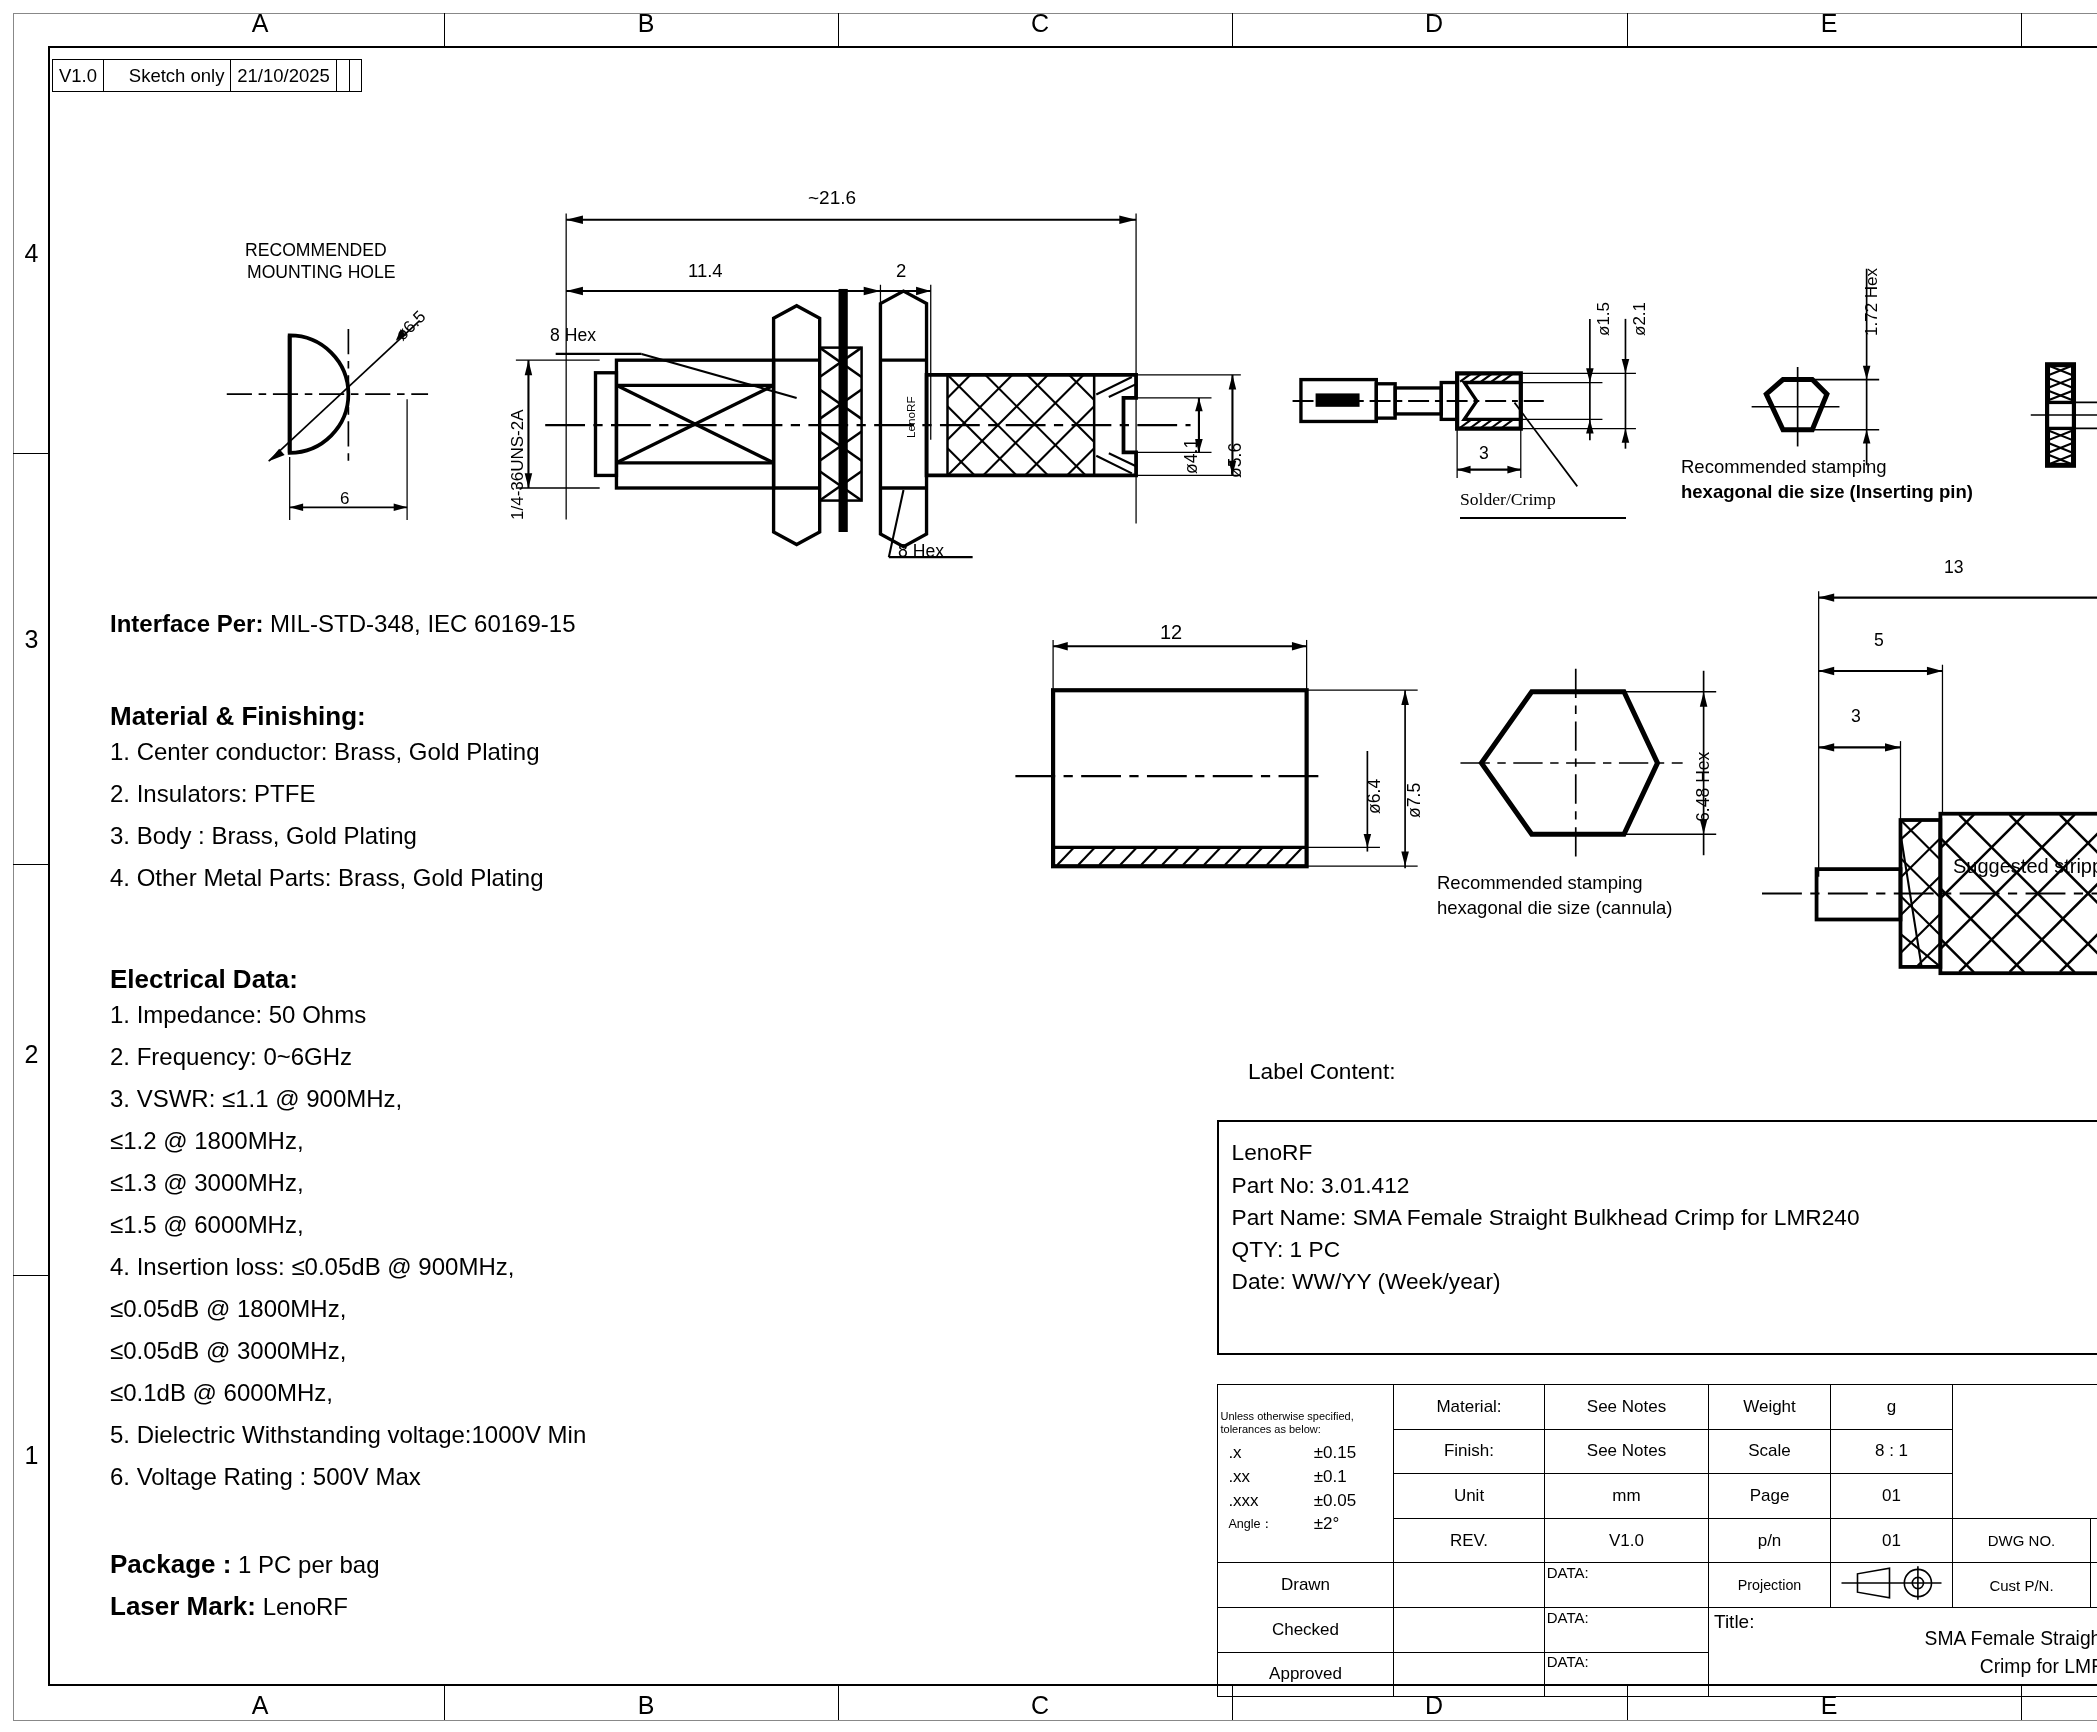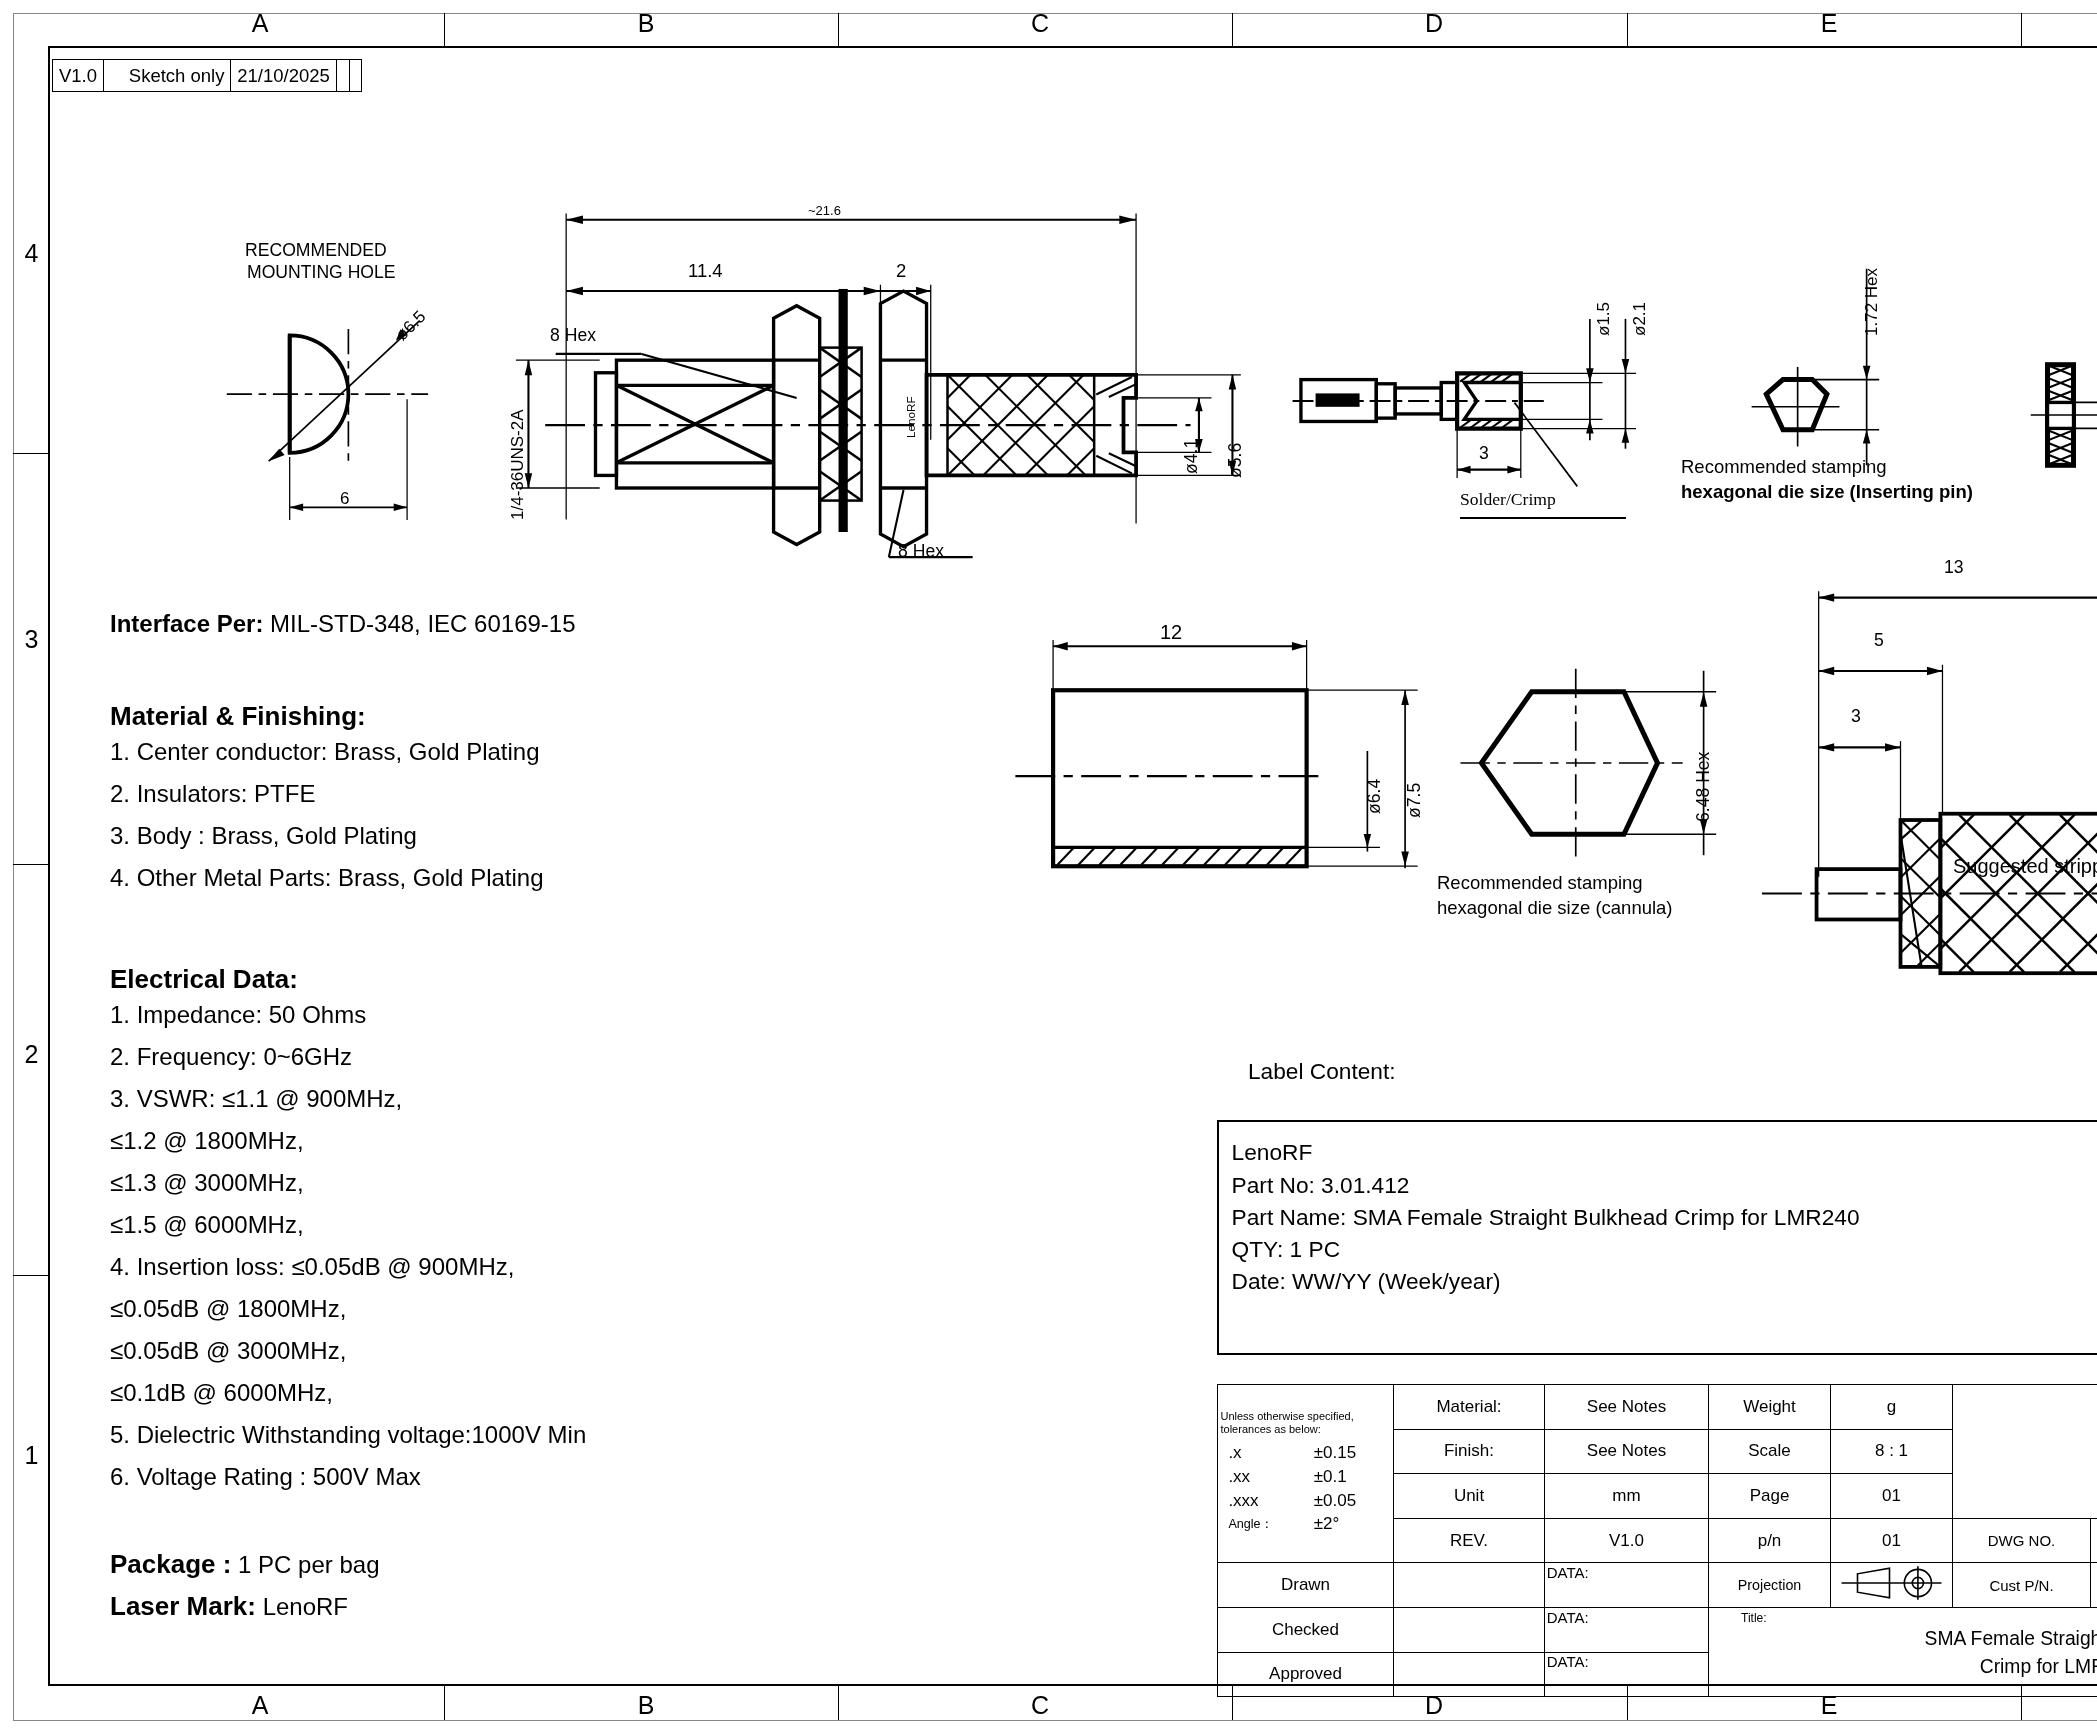--- a/index.html
+++ b/index.html
@@ -207,21 +207,21 @@
     <line x1="130" y1="735" x2="330" y2="735" stroke="#000" stroke-width="3"></line>
     <line x1="160" y1="430" x2="160" y2="735" stroke="#000" stroke-width="5"></line>
     <path d="M 160 430 L 151 466 L 169 466 Z" fill="#000"></path>
     <path d="M 160 735 L 151 700 L 169 700 Z" fill="#000"></path>
 
     <line x1="430" y1="415" x2="800" y2="520" stroke="#000" stroke-width="5"></line>
     <line x1="225" y1="415" x2="430" y2="415" stroke="#000" stroke-width="5"></line>
     <line x1="1020" y1="900" x2="1055" y2="740" stroke="#000" stroke-width="5"></line>
     <line x1="1020" y1="900" x2="1220" y2="900" stroke="#000" stroke-width="5"></line>
   </svg>
-  <div class="dim" style="left:808px;top:187px;font-size:13px;margin-top:16px;">~21.6</div>
+  <div class="dim" style="left:808px;top:187px;font-size:19px;">~21.6</div>
   <div class="dim" style="left:688px;top:260px;font-size:18.5px;">11.4</div>
   <div class="dim" style="left:896px;top:260px;font-size:18.5px;">2</div>
   <div class="dim" style="left:550px;top:325px;font-size:17.6px;">8  Hex</div>
   <div class="dim" style="left:898px;top:541px;font-size:17.6px;">8  Hex</div>
   <div class="dim rot90" style="left:508px;top:520px;font-size:17px;">1/4-36UNS-2A</div>
   <div class="dim rot90" style="left:1181px;top:474px;font-size:17.6px;">ø4.1</div>
   <div class="dim rot90" style="left:1225px;top:478px;font-size:17.6px;">ø5.6</div>
   <div class="dimsm rot90" style="left:904px;top:438px;font-size:11.7px;">LenoRF</div>
 
   <svg style="left:1292px;top:344px;" width="378" height="134" viewBox="0 0 900 320">
@@ -543,21 +543,21 @@
         </svg>
       </td>
       <td style="font-size:15px;">Cust P/N.</td>
       <td class="big" style="font-family:'Liberation Serif',serif;font-weight:bold;">TBD</td>
     </tr>
     <tr>
       <td style="height:42px;">Checked</td>
       <td></td>
       <td class="lbl">DATA:</td>
       <td rowspan="2" colspan="4" style="position:relative;">
-        <div style="position:absolute;left:5px;top:3.4px;font-size:12px;margin-left:27px;">Title:</div>
+        <div style="position:absolute;left:5px;top:3.4px;font-size:19px;">Title:</div>
         <div class="title2" style="margin-top:2.5px;">SMA Female Straight Bulkhead</div>
         <div class="title2" style="margin-top:5.9px;">Crimp for LMR240</div>
       </td>
     </tr>
     <tr>
       <td style="height:42px;">Approved</td>
       <td></td>
       <td class="lbl">DATA:</td>
     </tr>
   </tbody>

